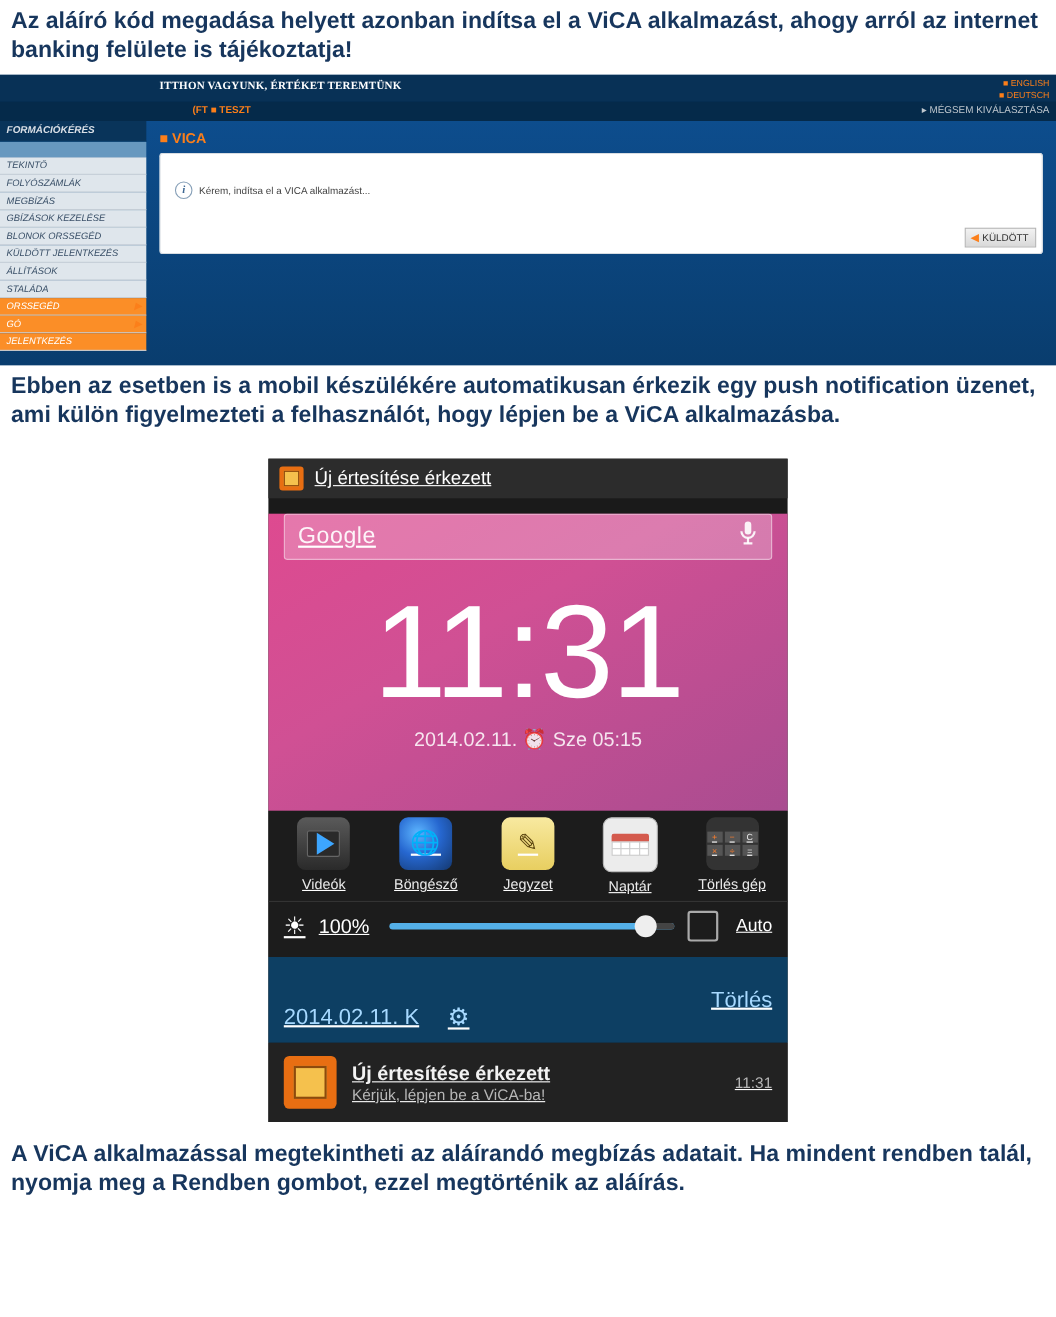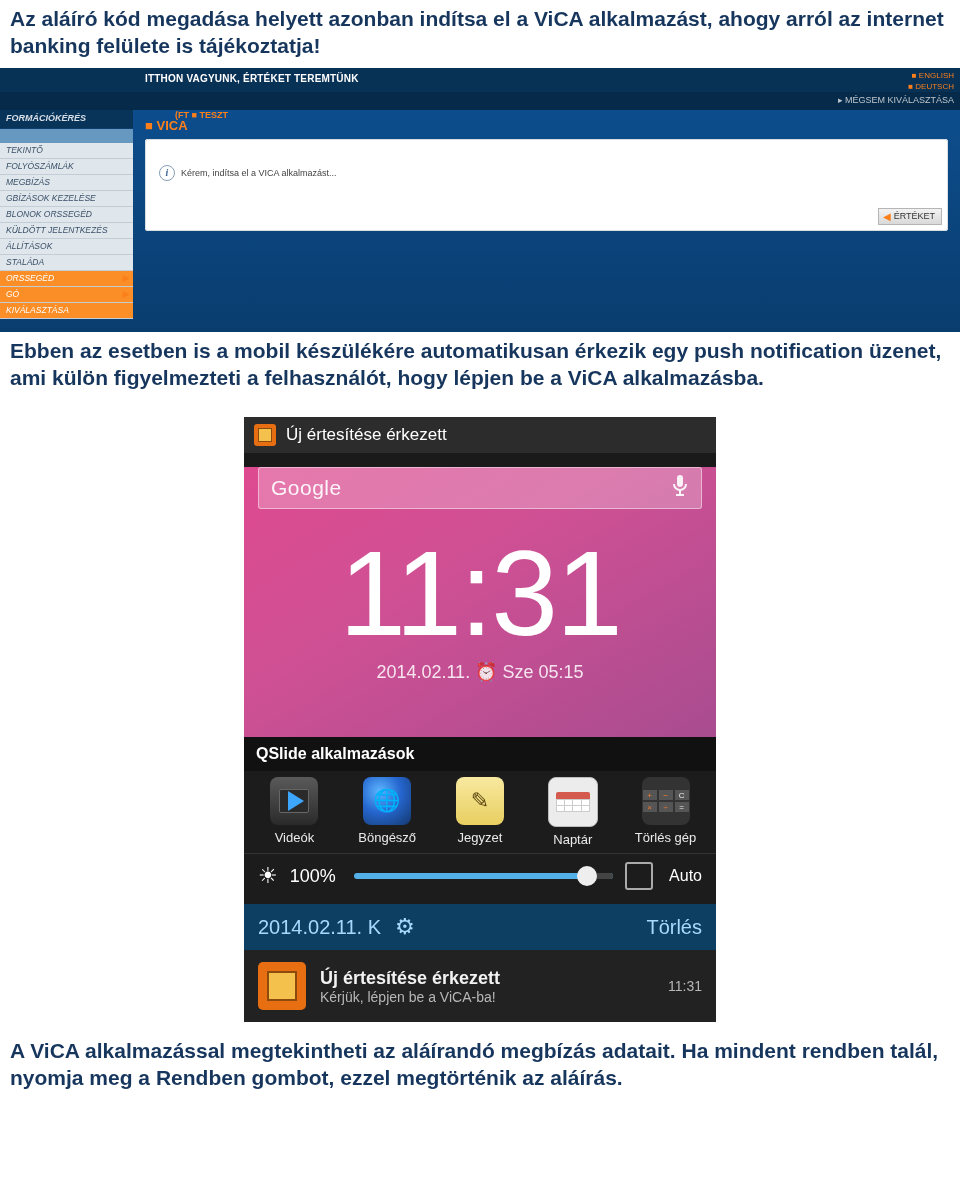--- a/index.html
+++ b/index.html
@@ -29,20 +29,21 @@
     position: relative;
   }
   .bank-tagline {
     position: absolute;
     left: 145px;
     top: 5px;
     color: #fff;
     font-weight: bold;
     font-size: 10px;
     letter-spacing: 0.2px;
+    font-family: Liberation Serif, serif;
   }
   .lang-links {
     position: absolute;
     right: 6px;
     top: 2px;
     font-size: 8px;
     color: #fc7f1a;
     text-align: right;
     line-height: 11px;
   }
@@ -51,21 +52,21 @@
   }
   .lang-links .sq { color: #fc7f1a; }
   .bank-subbar {
     height: 18px;
     background: #052a4a;
     position: relative;
   }
   .ft-teszt {
     position: absolute;
     left: 175px;
-    top: 18px;
+    top: 3px;
     color: #fc7f1a;
     font-size: 9px;
     font-weight: bold;
   }
   .ugyfel {
     position: absolute;
     right: 6px;
     top: 3px;
     color: #bfc7ce;
     font-size: 9px;
@@ -179,20 +180,21 @@
     display: flex;
     justify-content: center;
     padding: 18px 0 10px 0;
   }
   .phone-ss {
     width: 472px;
     background: #1a1a1a;
     color: #fff;
     font-family: Arial, sans-serif;
     font-size: 15px;
+    text-decoration: underline;
   }
   .status-bar {
     background: #2c2c2c;
     display: flex;
     align-items: center;
     padding: 7px 10px;
     gap: 10px;
   }
   .vica-icon-small {
     width: 22px;
@@ -344,21 +346,22 @@
     display: flex;
     align-items: center;
     justify-content: space-between;
     padding: 10px 14px;
     font-size: 20px;
     color: #a7d9ff;
   }
   .date-left {
     display: flex;
     align-items: center;
-    gap: 14px;
+    gap: 26px;
+    margin-top: 32px;
   }
   .gear-icon-row { font-size: 22px; }
   .notif-row {
     background: #222;
     display: flex;
     align-items: center;
     padding: 12px 14px;
     gap: 14px;
   }
   .notif-icon {
@@ -420,32 +423,32 @@
       <div class="sb-item">TEKINTŐ</div>
       <div class="sb-item">FOLYÓSZÁMLÁK</div>
       <div class="sb-item">MEGBÍZÁS</div>
       <div class="sb-item">GBÍZÁSOK KEZELÉSE</div>
       <div class="sb-item">BLONOK ORSSEGÉD</div>
       <div class="sb-item">KÜLDÖTT JELENTKEZÉS</div>
       <div class="sb-item">ÁLLÍTÁSOK</div>
       <div class="sb-item">STALÁDA</div>
       <div class="sb-item orange"><span>ORSSEGÉD</span><span class="arrow">▶</span></div>
       <div class="sb-item orange"><span>GÓ</span><span class="arrow">▶</span></div>
-      <div class="sb-item orange"><span>KIVÁLASZTÁSA</span></div>
+      <div class="sb-item orange"><span>JELENTKEZÉS</span></div>
     </div>
     <div class="bank-main">
       <div class="vica-label">■ VICA</div>
       <div class="vica-panel">
         <div class="vica-msg">
           <span class="info-icon">i</span>
           <span>Kérem, indítsa el a VICA alkalmazást...</span>
         </div>
         <div class="megsem">
           <span class="megsem-arrow">◀</span>
-          <span>ÉRTÉKET</span>
+          <span>KÜLDÖTT</span>
         </div>
       </div>
     </div>
   </div>
 </div>
 
 <div class="middle">Ebben az esetben is a mobil készülékére automatikusan érkezik egy push notification üzenet, ami külön figyelmezteti a felhasználót, hogy lépjen be a ViCA alkalmazásba.</div>
 
 <div class="phone-wrap">
   <div class="phone-ss">
@@ -463,21 +466,20 @@
               <rect x="6" y="1" width="6" height="12" rx="3" fill="rgba(255,255,255,0.9)"></rect>
               <path d="M3 10a6 6 0 0 0 12 0" stroke="rgba(255,255,255,0.9)" stroke-width="2" fill="none"></path>
               <line x1="9" y1="16" x2="9" y2="21" stroke="rgba(255,255,255,0.9)" stroke-width="2"></line>
               <line x1="5" y1="21" x2="13" y2="21" stroke="rgba(255,255,255,0.9)" stroke-width="2"></line>
             </svg>
         </span>
       </div>
       <div class="clock-time">11:31</div>
       <div class="clock-sub">2014.02.11.  ⏰ Sze 05:15</div>
     </div>
-    <div class="qslide-header">QSlide alkalmazások</div>
     <div class="qslide-apps">
       <div class="qs-app">
         <div class="qs-icon video">
           <div style="position:relative;">
             <div style="width:28px;height:22px;background:#2a2a2a;border:1px solid #666;border-radius:2px;display:flex;align-items:center;justify-content:center;">
                 <div class="play-tri"></div>
               </div>
           </div>
         </div>
         <div class="qs-label">Videók</div>

